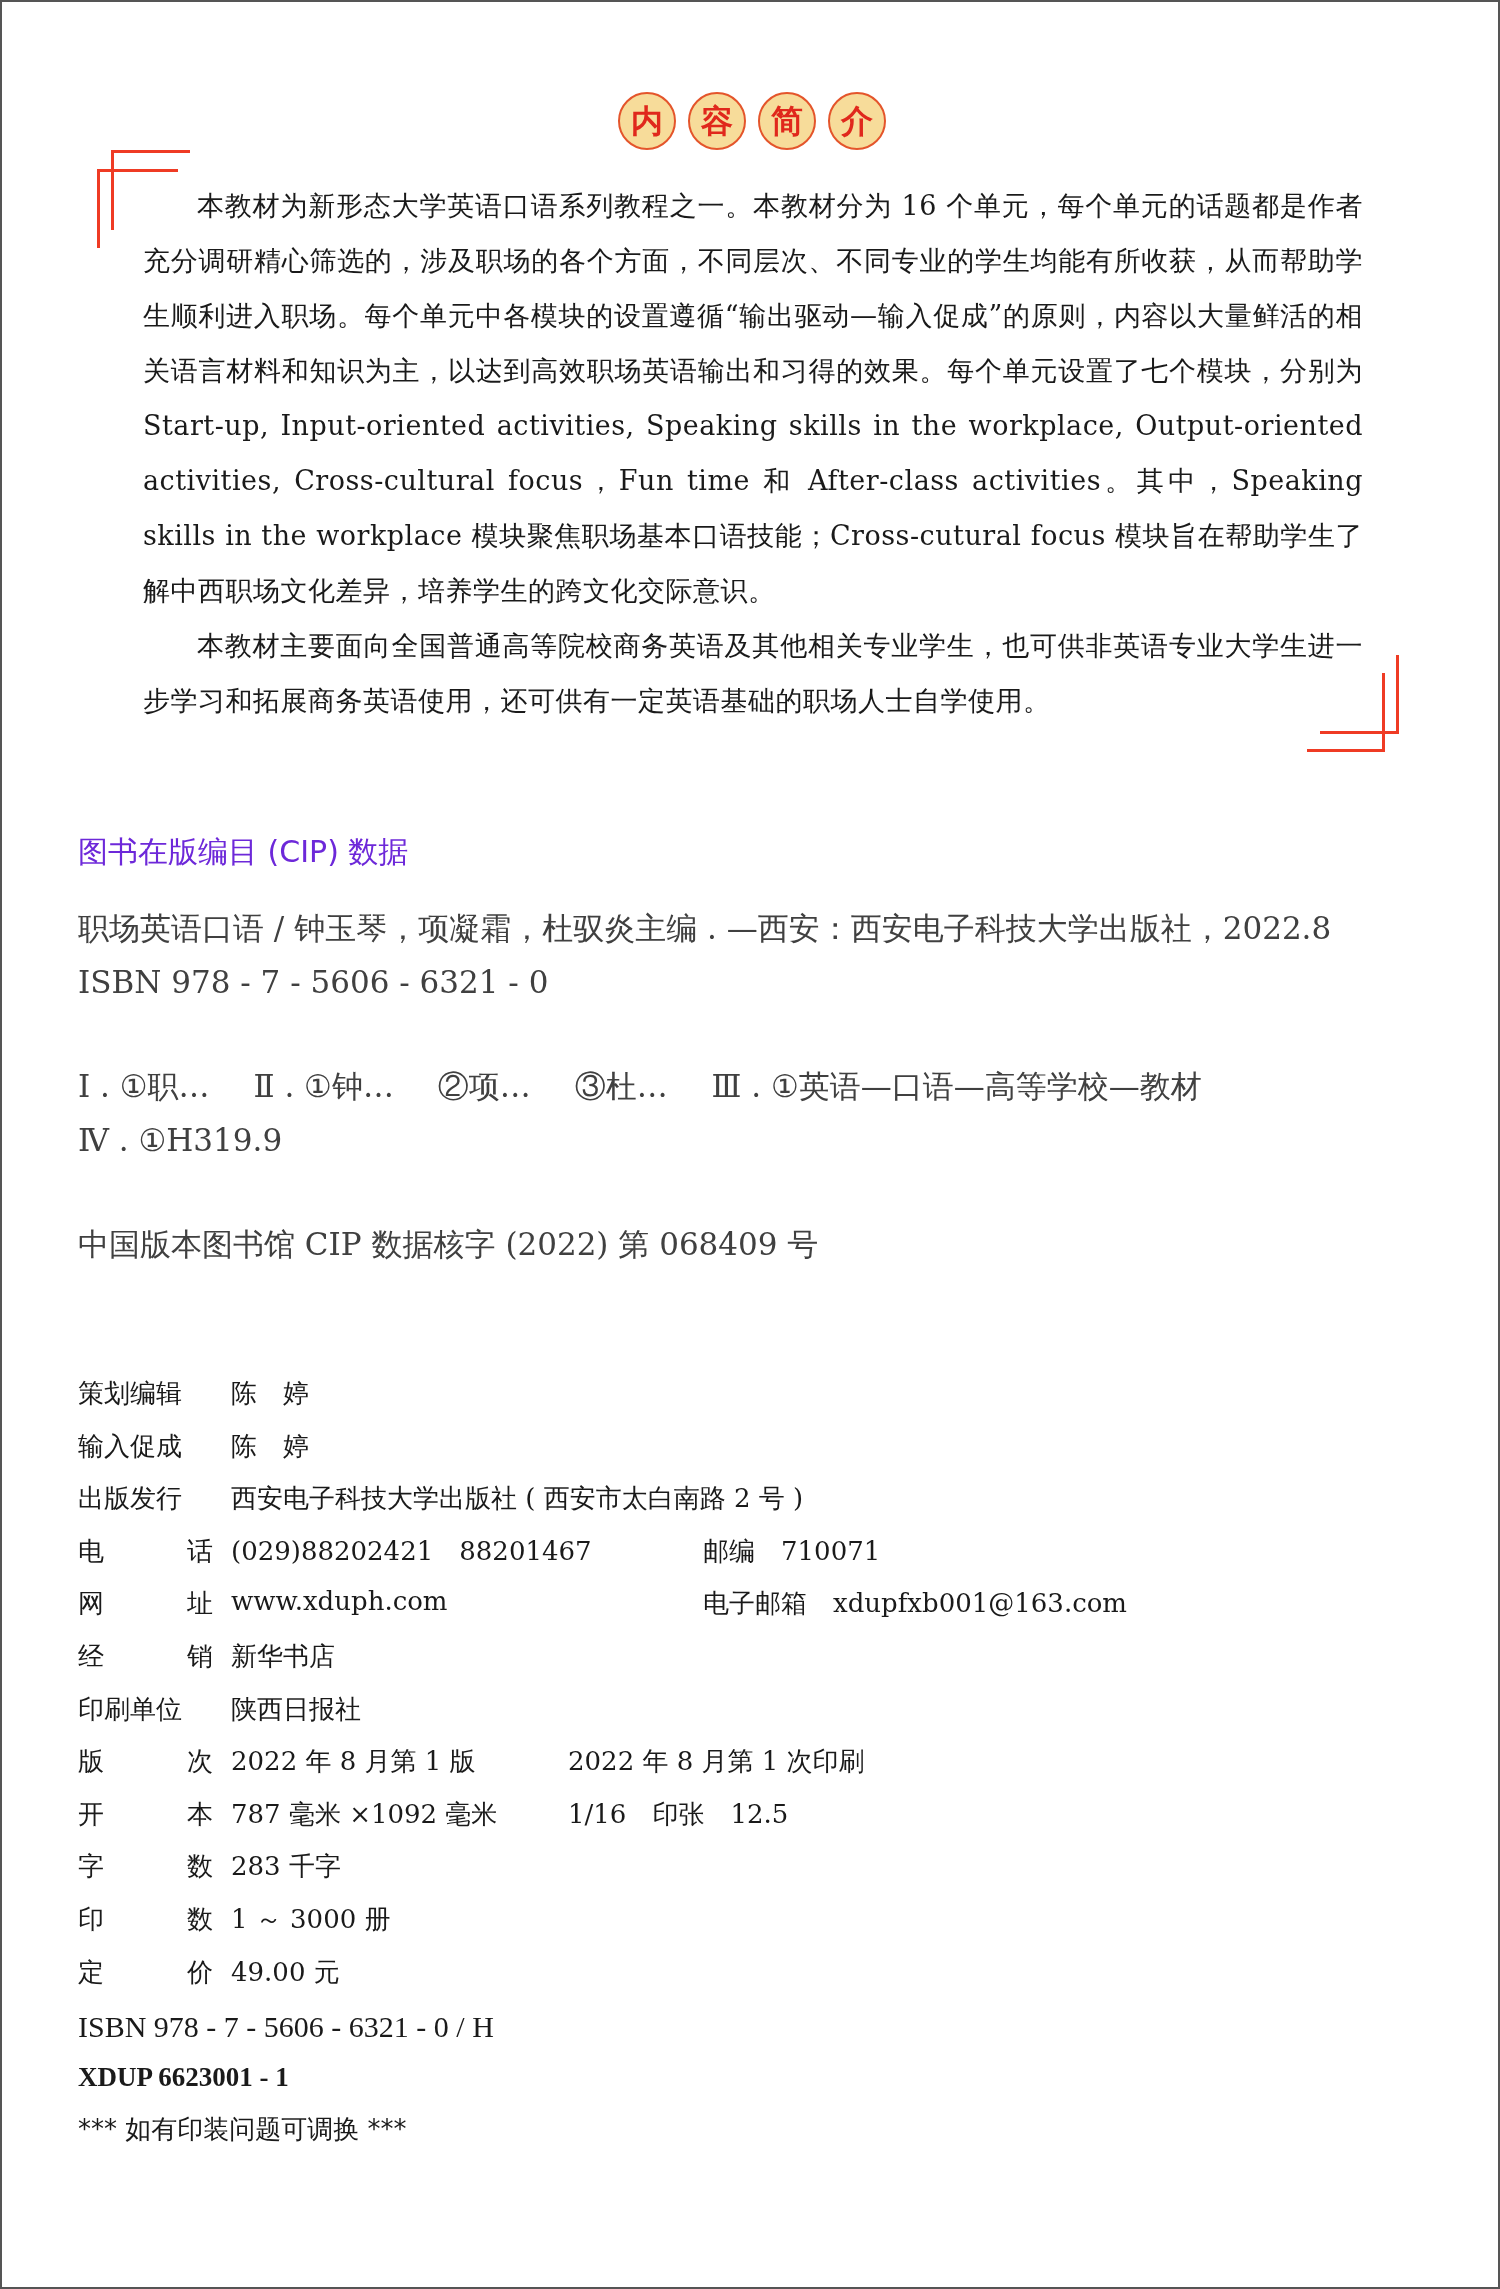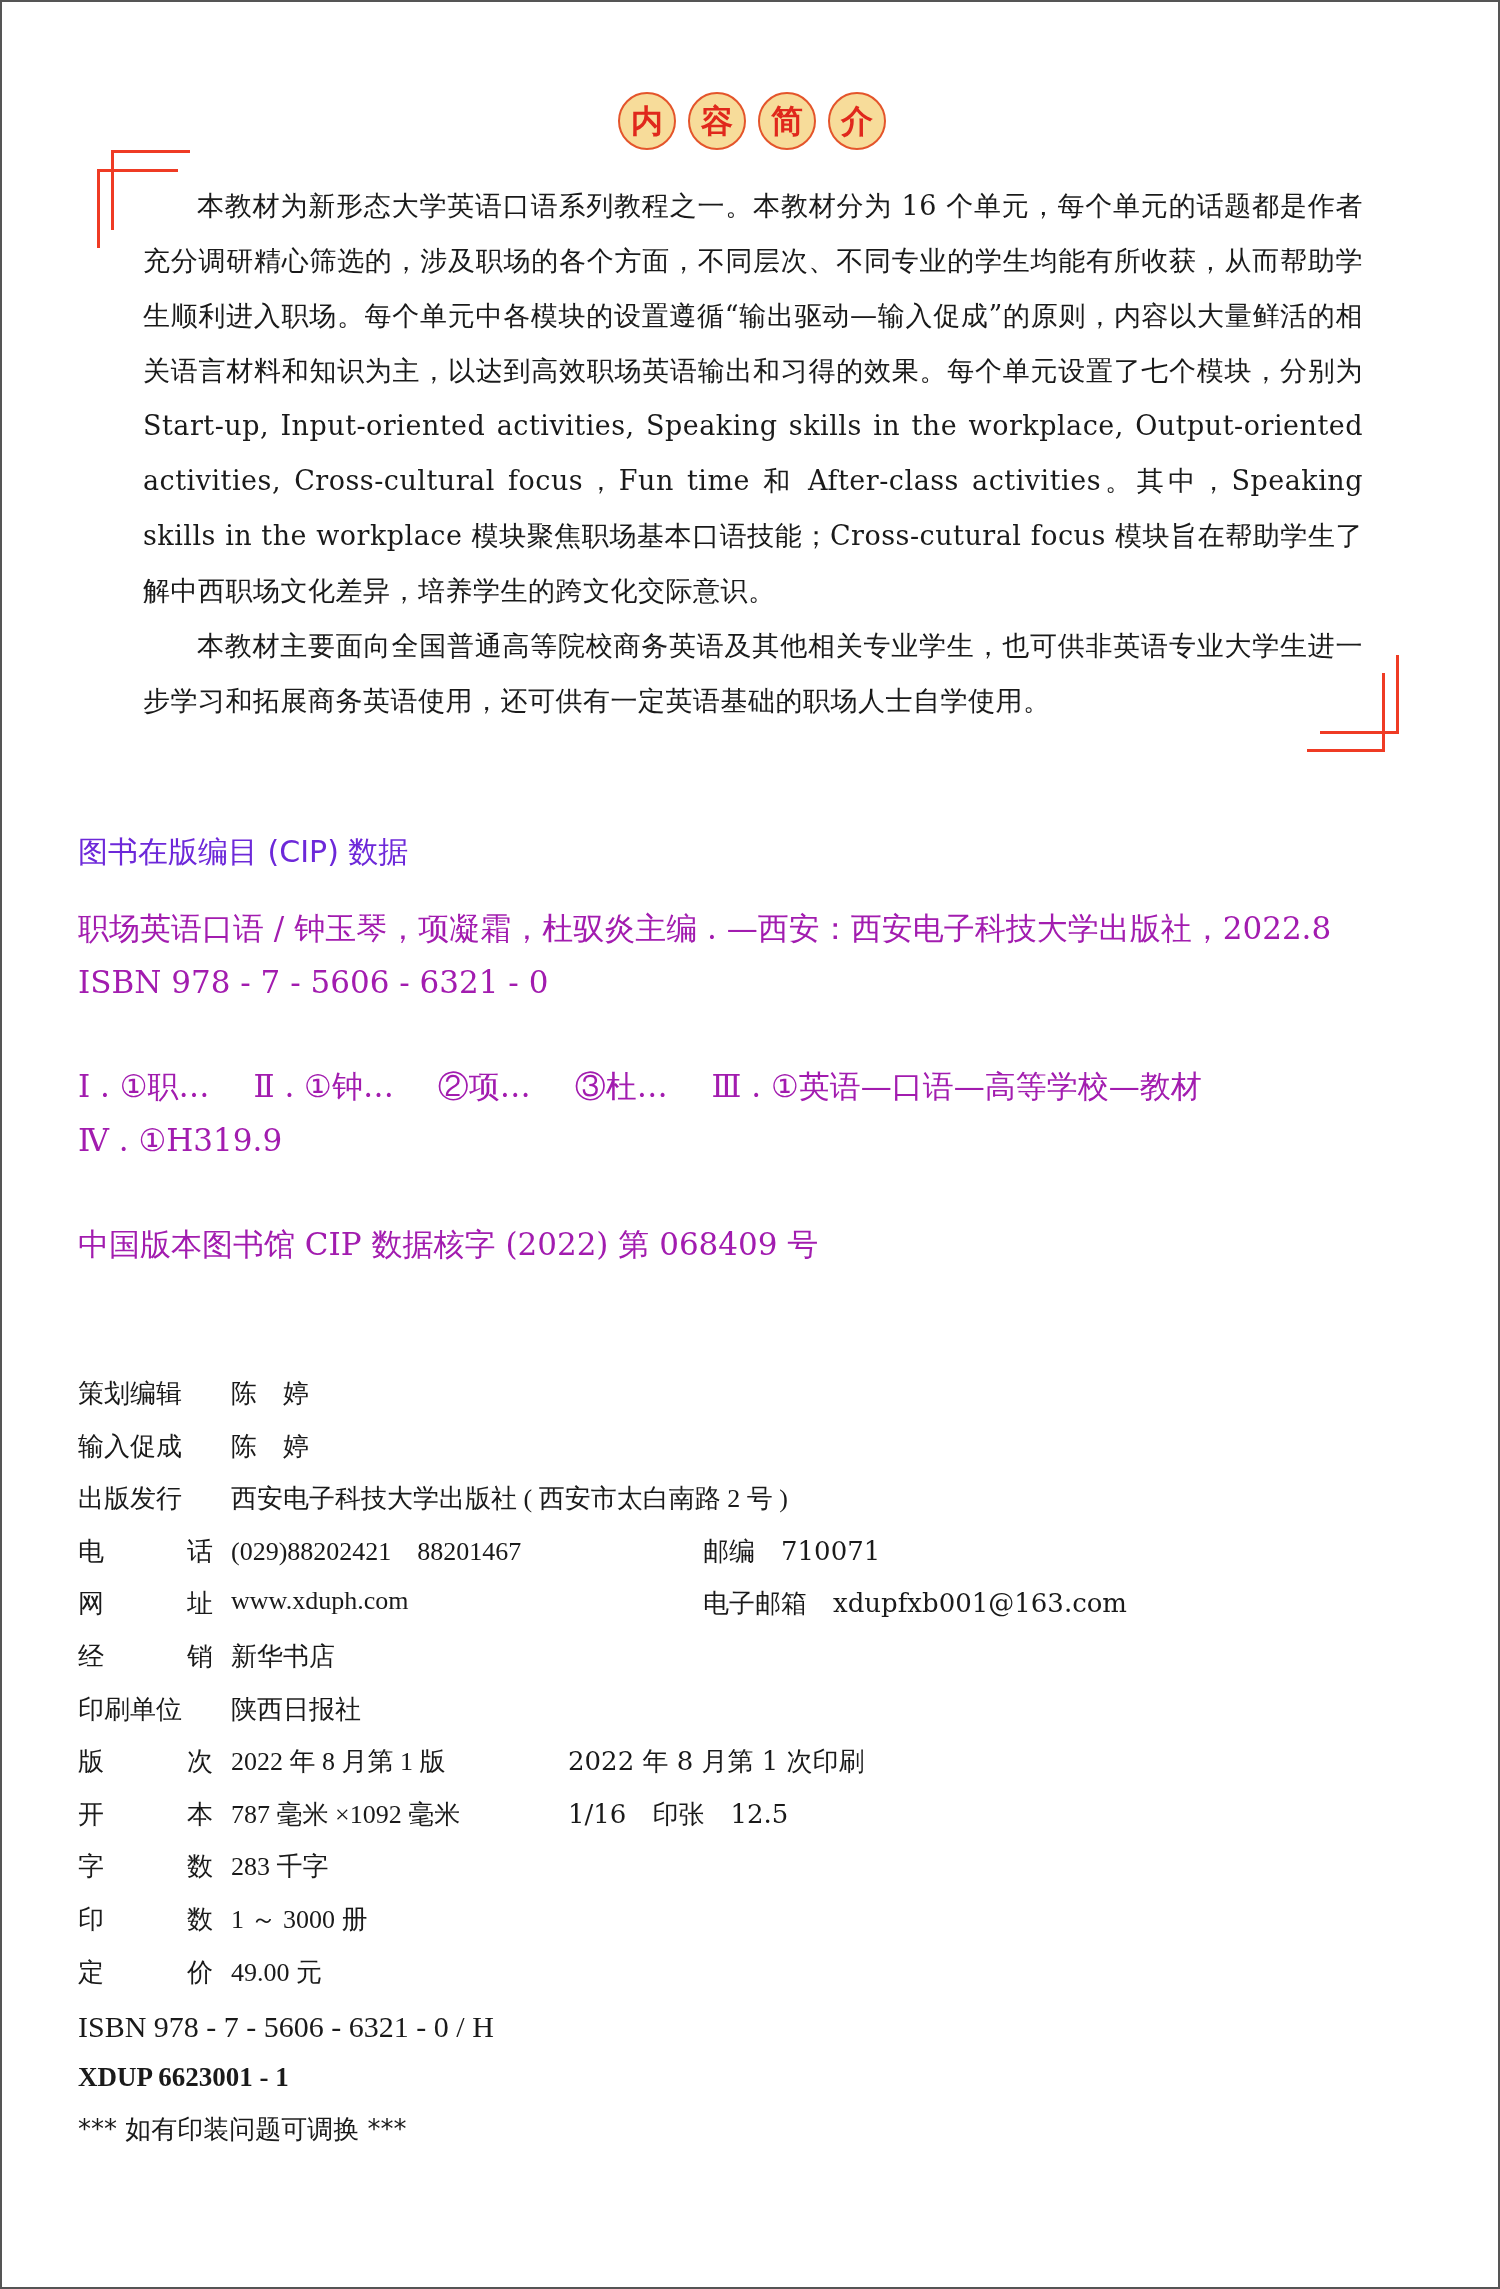--- a/index.html
+++ b/index.html
@@ -34,32 +34,32 @@
     }
     .intro p { margin: 0; text-indent: 2em; }
     
     .cip-title {
       position: absolute; left: 78px; top: 832px;
       font-family: "DejaVu Sans", sans-serif; font-size: 30px; color: #6d28d9;
     }
     .cip-line {
       position: absolute; left: 78px; font-size: 31px;
       font-family: "DejaVu Serif", "Liberation Serif", serif; white-space: nowrap;
-      color: #a21caf;
+      color: #404040;
     }
     .cip-class span { margin-right: 34px; }
     
     .pub {
       position: absolute; left: 78px; top: 1376px;
       font-family: "DejaVu Serif", "Liberation Serif", serif; font-size: 26px;
     }
     .pub-row { display: flex; height: 52.6px; white-space: nowrap; }
     .pub-label { width: 153px; display: flex; justify-content: space-between; padding-right: 0; }
     .pub-label-wrap { width: 153px; }
-    .pub-value { margin-left: 0; font-family: Liberation Serif, serif; }
+    .pub-value { margin-left: 0; }
     .pub-extra { position: absolute; left: 625px; }
     .pub-extra2 { position: absolute; left: 490px; }
     .footer-line {
       position: absolute; left: 78px; white-space: nowrap;
       font-family: "Liberation Serif", "DejaVu Serif", serif;
     }
   </style>
 </head>
 <body>
 

